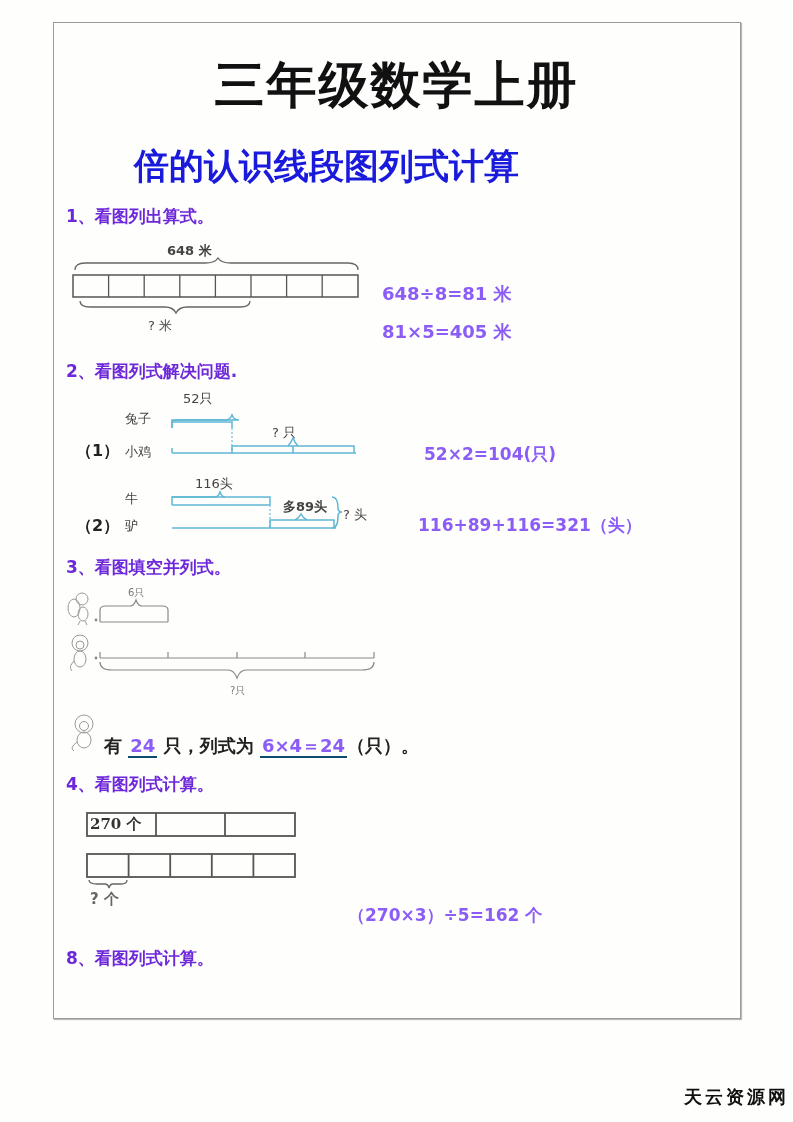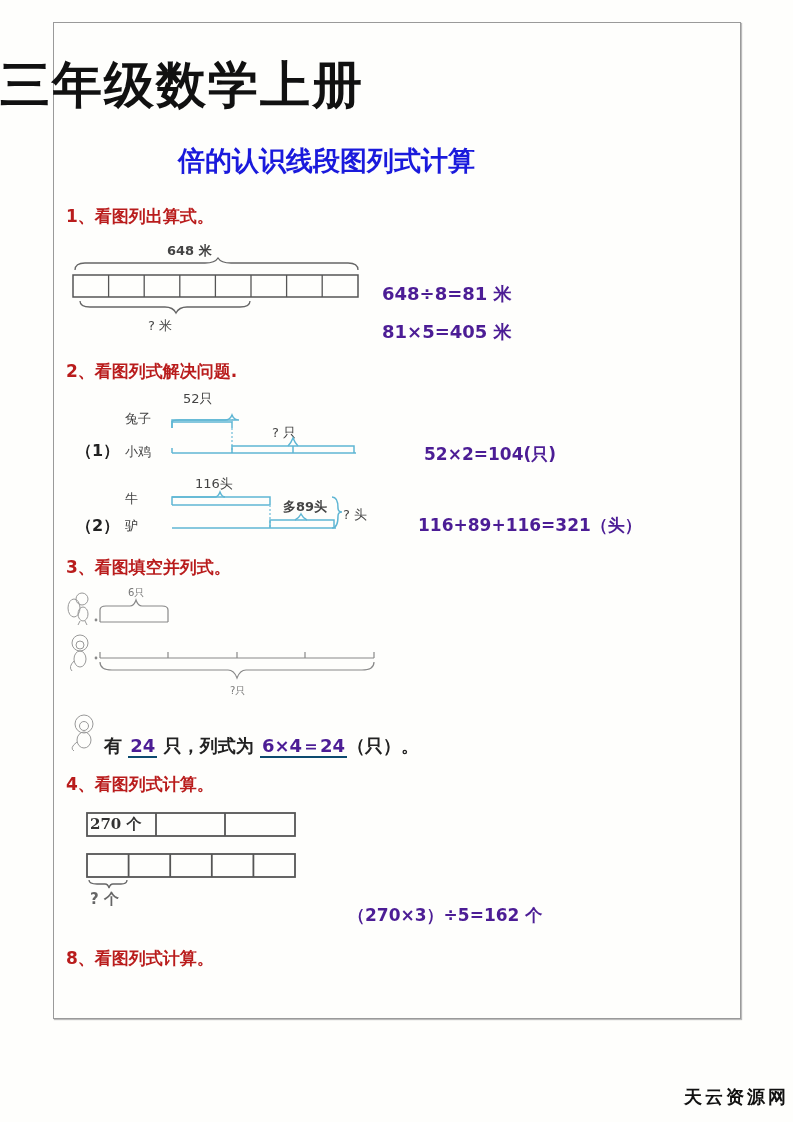--- a/index.html
+++ b/index.html
@@ -1,22 +1,22 @@
 <!DOCTYPE html>
 <html><head>
 <meta charset="utf-8">
 <style>
   html,body{margin:0;padding:0;}
   body{width:793px;height:1122px;background:#fefefc;position:relative;overflow:hidden;font-family:"DejaVu Sans",sans-serif;color:#222;}
   .frame{position:absolute;left:53px;top:22px;width:686px;height:995px;border:1px solid #9a9a9a;box-shadow:1px 1px 1px #bbb;}
   .abs{position:absolute;white-space:nowrap;}
-  .title{left:0;width:793px;top:52px;font-family:Liberation Mono, monospace;font-weight:bold;font-size:50px;color:#111;letter-spacing:2px;}
-  .subtitle{left:0;width:653px;top:143px;text-align:center;font-weight:bold;font-size:27px;color:#1a1adc;}
-  .qhead{font-weight:bold;font-size:17px;color:#b91c1c;}
-  .red{color:#4c1d95;font-weight:bold;}
+  .title{left:0;width:793px;top:52px;text-align:center;font-family:Liberation Mono, monospace;font-weight:bold;font-size:50px;color:#111;letter-spacing:2px;}
+  .subtitle{left:0;width:653px;top:143px;text-align:center;font-weight:bold;font-size:35px;color:#1a1adc;}
+  .qhead{font-weight:bold;font-size:17px;color:#6d28d9;}
+  .red{color:#8b5cf6;font-weight:bold;}
   .cyan{stroke:#5fb6d4;}
   svg{position:absolute;overflow:visible;}
   .small{font-size:13px;color:#444;}
   .ans3{font-size:18px;font-weight:bold;color:#222;}
   .u{border-bottom:2px solid #0c4a6e;padding:0 2px;}
   .wm{right:4px;top:1085px;font-weight:bold;font-size:18px;color:#111;letter-spacing:3px;}
 </style>
 </head>
 <body>
 

